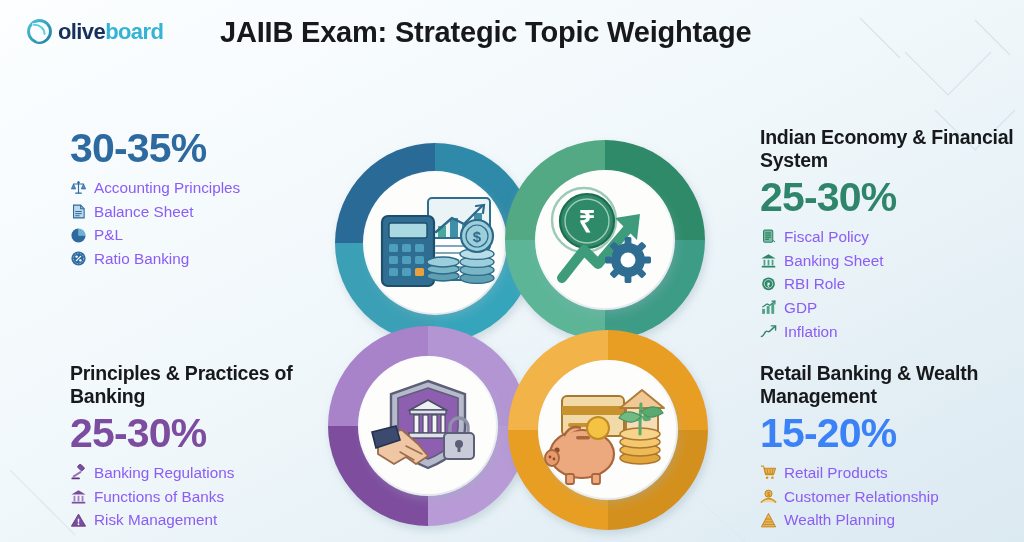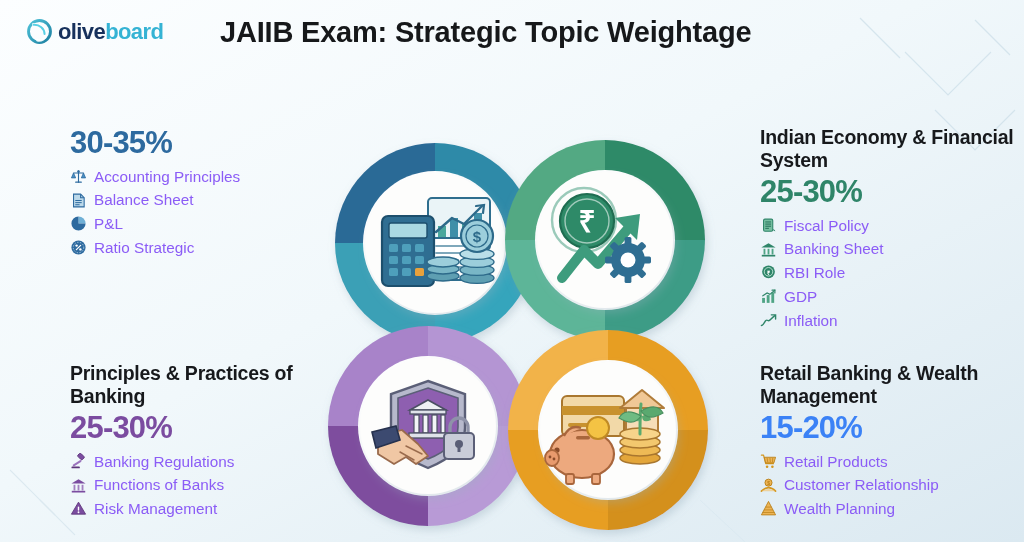--- a/index.html
+++ b/index.html
@@ -33,21 +33,21 @@
   .block-tl { left:70px;  top:126px; width:262px; }
   .block-tr { left:760px; top:126px; width:262px; }
   .block-bl { left:70px;  top:362px; width:268px; }
   .block-br { left:760px; top:362px; width:264px; }
 
   .block h2 {
     font-size:19.5px; font-weight:bold; color:#17191c;
     line-height:1.18; letter-spacing:-0.25px; margin-bottom:3px;
   }
   .pct {
-    font-size:31px; font-weight:bold; line-height:1.12;
+    font-size:41px; font-weight:bold; line-height:1.12;
     letter-spacing:-0.8px; margin-bottom:4px;
   }
   .items { list-style:none; }
   .items li {
     display:flex; align-items:center; gap:7px;
     font-size:15.3px; color:#8b5cf6; line-height:1.55;
     white-space:nowrap;
   }
   .items li .ico { width:17px; height:17px; flex:0 0 17px; display:block; }
   .items li .txt { display:block; }
@@ -320,21 +320,21 @@
     <li>
       <svg class="ico" viewBox="0 0 24 24">
         <circle cx="12" cy="12" r="10" fill="#2D6A9F"></circle>
         <circle cx="12" cy="12" r="7.4" fill="none" stroke="#cfe4f2" stroke-width="1" stroke-dasharray="2 2"></circle>
         <g stroke="#ffffff" stroke-width="1.8" stroke-linecap="round">
           <line x1="9" y1="15" x2="15" y2="9"></line>
         </g>
         <circle cx="9.3" cy="9.3" r="1.7" fill="#ffffff"></circle>
         <circle cx="14.7" cy="14.7" r="1.7" fill="#ffffff"></circle>
       </svg>
-      <span class="txt">Ratio Strategic</span>
+      <span class="txt">Ratio Banking</span>
     </li>
   </ul>
 </div>
 
 <div class="block block-tr">
   <h2>Indian Economy &amp; Financial System</h2>
   <div class="pct" style="color:#2F8569">25-30%</div>
   <ul class="items">
     <li>
       <svg class="ico" viewBox="0 0 24 24">

